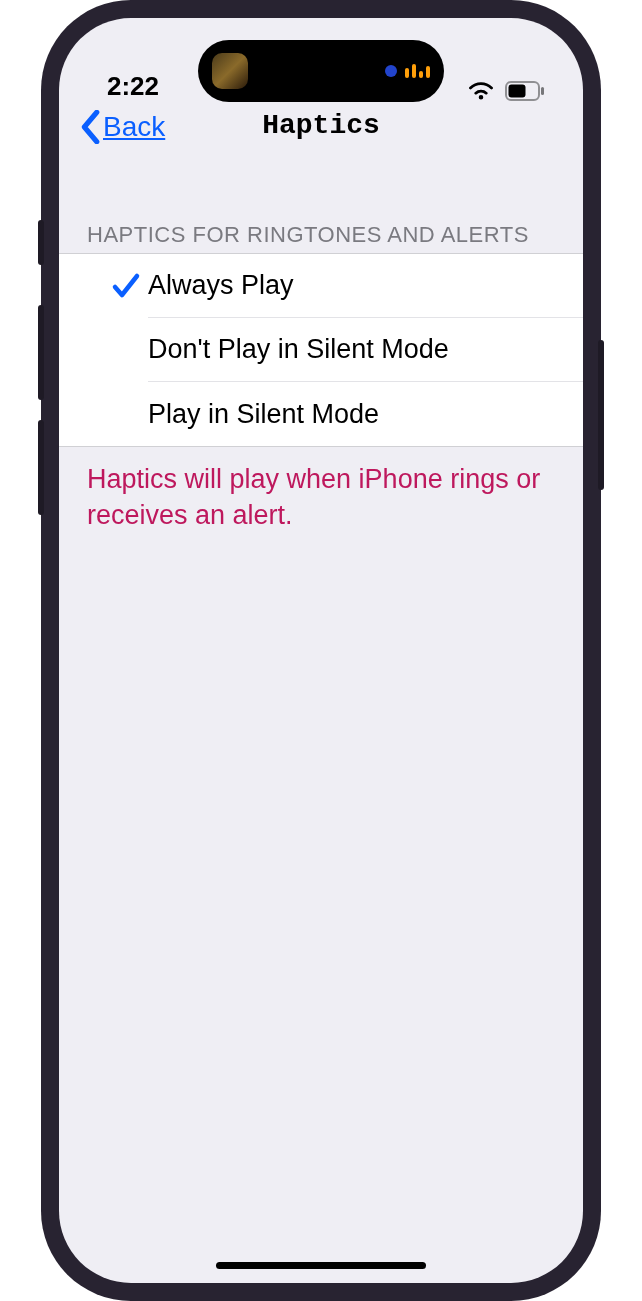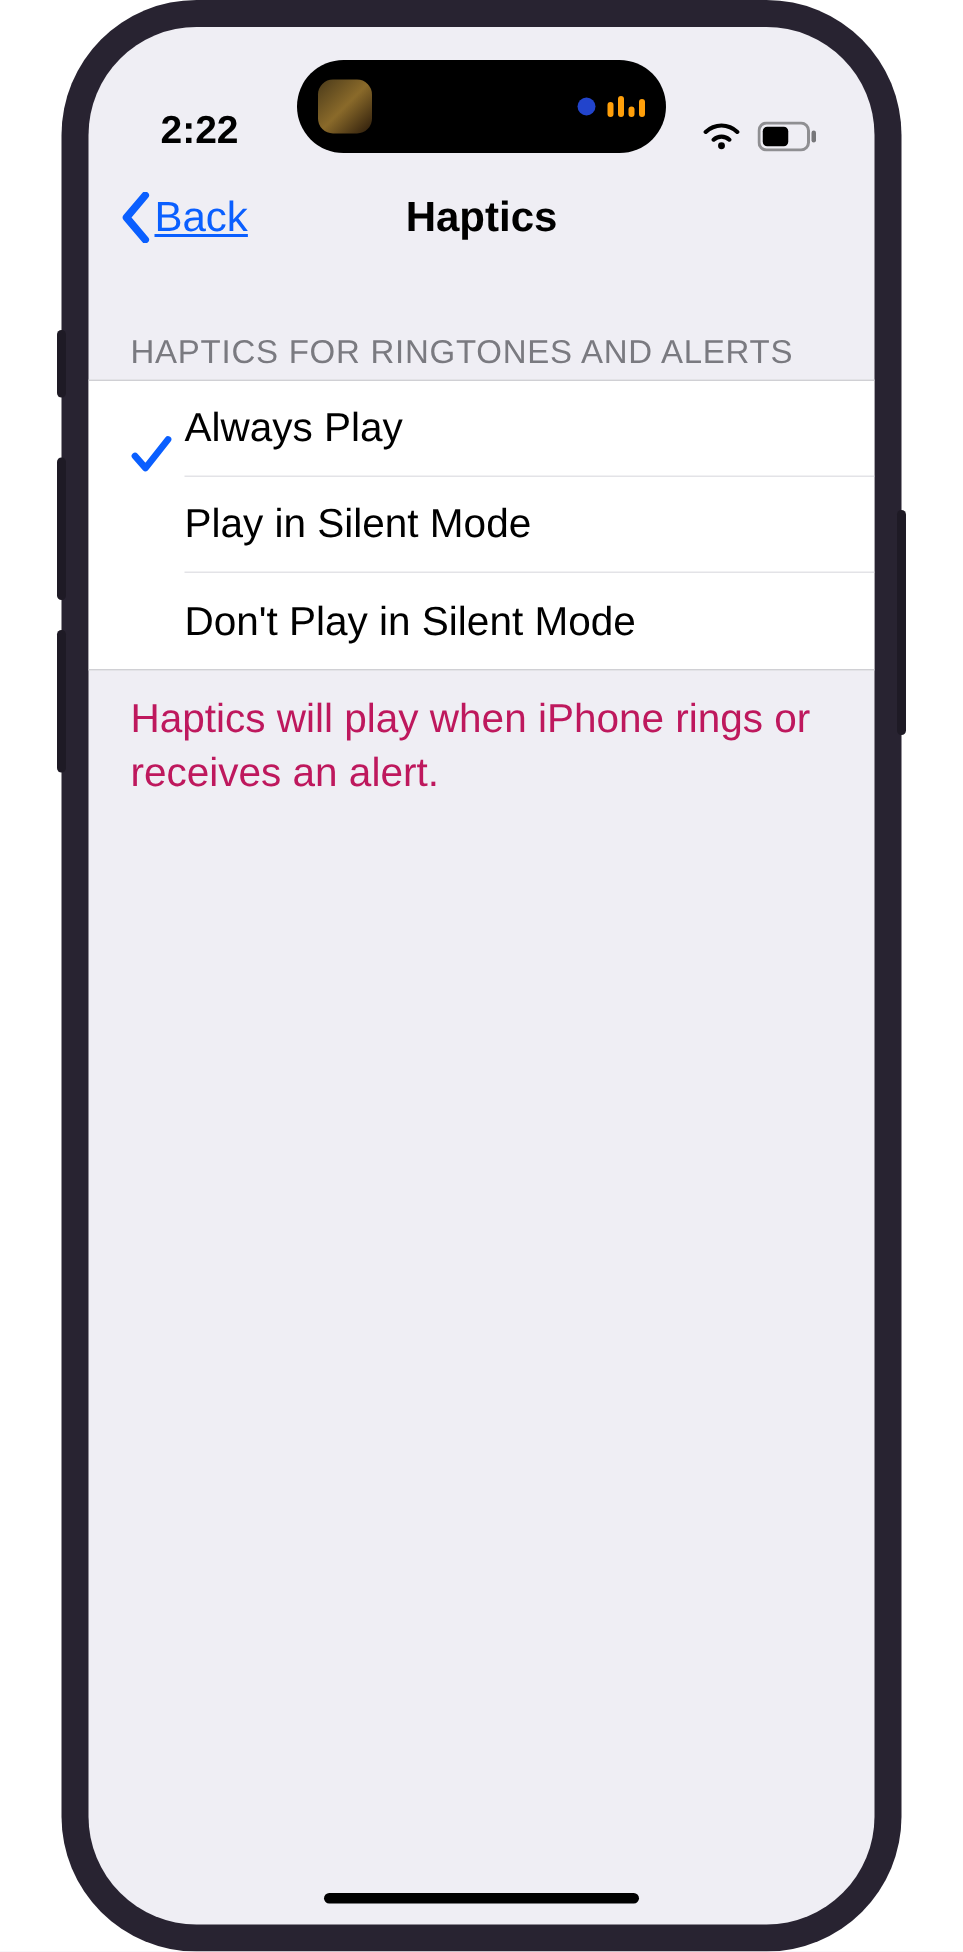--- a/index.html
+++ b/index.html
@@ -108,59 +108,60 @@
     align-items: center;
     gap: 10px;
   }
   .wifi-icon svg, .battery-icon svg { display: block; }
 
   
   .nav-bar {
     height: 70px;
     position: relative;
     display: flex;
-    align-items: center;
+    align-items: flex-start;
     justify-content: center;
   }
   .nav-back {
     position: absolute;
     left: 20px;
     display: flex;
     align-items: center;
     gap: 2px;
     color: #0a5fff;
     font-size: 28px;
   }
   .nav-back .chevron svg { display:block; }
   .nav-back-label {
     text-decoration: underline;
   }
   .nav-title {
     font-size: 28px;
     font-weight: 600;
     color: #000;
+    font-family: Liberation Mono, monospace;
   }
 
   
   .section-header {
     padding: 42px 28px 5px 28px;
     font-size: 22px;
     color: #7a7a80;
     letter-spacing: 0.5px;
   }
   .list {
     background: #fff;
     border-top: 1px solid #d0d0d4;
     border-bottom: 1px solid #d0d0d4;
   }
   .row {
     display: flex;
-    align-items: flex-end;
+    align-items: center;
     min-height: 64px;
-    padding-left: 20px;
+    padding-left: 45px;
     position: relative;
   }
   .row .check {
     width: 44px;
     display: flex;
     justify-content: center;
   }
   .row .label-wrap {
     flex: 1;
     padding: 16px 20px 16px 0;
@@ -250,25 +251,25 @@
       <div class="row">
         <div class="check">
           <svg width="30" height="30" viewBox="0 0 30 30">
               <path d="M4 16 L11 24 L26 5" stroke="#0a5fff" stroke-width="4.5" fill="none" stroke-linecap="round" stroke-linejoin="round"></path>
             </svg>
         </div>
         <div class="label-wrap">Always Play</div>
       </div>
       <div class="row">
         <div class="check"></div>
-        <div class="label-wrap">Play in Silent Mode</div>
+        <div class="label-wrap">Don't Play in Silent Mode</div>
       </div>
       <div class="row">
         <div class="check"></div>
-        <div class="label-wrap">Don't Play in Silent Mode</div>
+        <div class="label-wrap">Play in Silent Mode</div>
       </div>
     </div>
 
     <div class="section-footer">Haptics will play when iPhone rings or receives an alert.</div>
 
     <div class="home-indicator"></div>
   </div>
 </div>
 
 </body></html>

